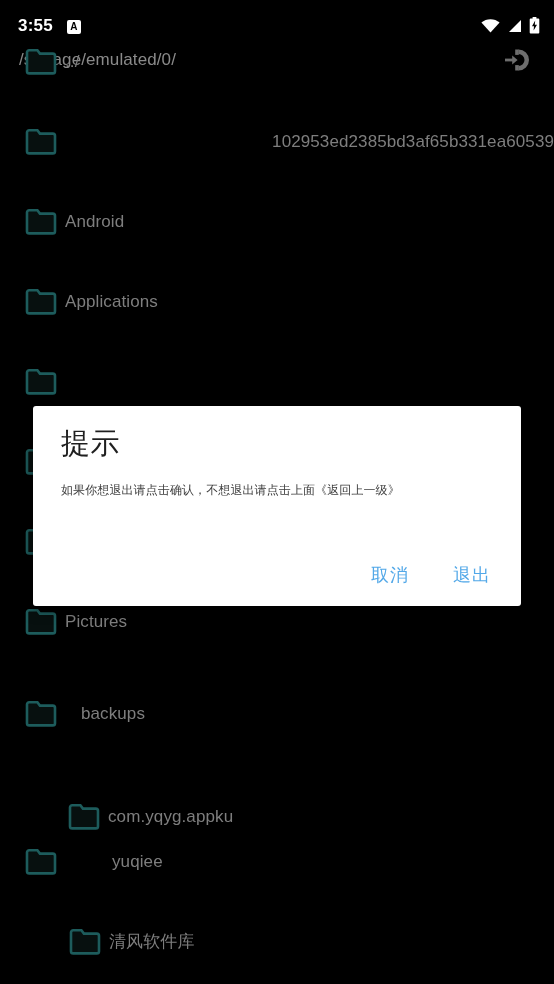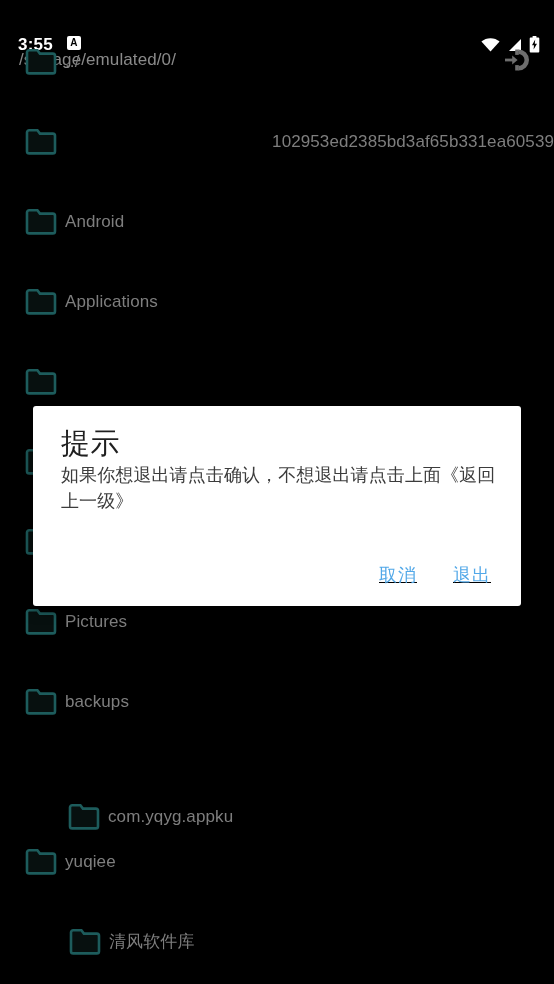--- a/index.html
+++ b/index.html
@@ -21,24 +21,23 @@
     background: #000000;
     overflow: hidden;
   }
 
   
   #status-bar {
     position: absolute;
     left: 0; top: 0;
     width: 554px; height: 34px;
     display: flex;
-    align-items: flex-start;
+    align-items: flex-end;
     box-sizing: border-box;
     padding: 0 14px 0 18px;
-    margin-top: 36px;
   }
   #status-clock {
     color: #ffffff;
     font-size: 17px;
     font-weight: bold;
     letter-spacing: 0.2px;
     line-height: 1;
   }
   #status-left-icons {
     display: flex;
@@ -144,35 +143,34 @@
     left: 28px;
     top: 23px;
     color: #1f1f1f;
     font-size: 29px;
     letter-spacing: 0.4px;
     line-height: 1;
   }
   #dialog-message {
     position: absolute;
     left: 28px;
-    top: 56px;
+    top: 71px;
     width: 436px;
     color: #3c3c3c;
-    font-size: 18px;
+    font-size: 12px;
     line-height: 26px;
     letter-spacing: 0.1px;
   }
   #dialog-actions {
     position: absolute;
     right: 20px;
     bottom: 16px;
     display: flex;
     align-items: flex-end;
-    gap: 16px;
-    text-decoration: underline;
+    gap: 24px;
   }
   .dialog-btn {
     color: #52a8e8;
     font-size: 18px;
     letter-spacing: 1px;
     padding: 6px 10px;
     background: transparent;
     border: none;
     font-family: "Liberation Sans", "DejaVu Sans", sans-serif;
     cursor: pointer;
@@ -274,33 +272,33 @@
           <path d="M2 3.5 A2.2 2.2 0 0 1 4.2 1.3 H12.4 L14.9 4.6 H27.8 A2.2 2.2 0 0 1 30 6.8 V22.2 A2.2 2.2 0 0 1 27.8 24.4 H4.2 A2.2 2.2 0 0 1 2 22.2 Z" fill="#07100f" stroke="#1d5c5c" stroke-width="2.6"></path>
         </svg>
         <span class="file-name"></span>
       </div>
       <div class="file-row" style="top: 496px;">
         <svg class="folder-icon" viewBox="0 0 32 26">
           <path d="M2 3.5 A2.2 2.2 0 0 1 4.2 1.3 H12.4 L14.9 4.6 H27.8 A2.2 2.2 0 0 1 30 6.8 V22.2 A2.2 2.2 0 0 1 27.8 24.4 H4.2 A2.2 2.2 0 0 1 2 22.2 Z" fill="#07100f" stroke="#1d5c5c" stroke-width="2.6"></path>
         </svg>
         <span class="file-name">Pictures</span>
       </div>
-      <div class="file-row" style="top: 576px;">
+      <div class="file-row" style="top: 588px; gap: 16px;">
         <svg class="folder-icon" viewBox="0 0 32 26">
           <path d="M2 3.5 A2.2 2.2 0 0 1 4.2 1.3 H12.4 L14.9 4.6 H27.8 A2.2 2.2 0 0 1 30 6.8 V22.2 A2.2 2.2 0 0 1 27.8 24.4 H4.2 A2.2 2.2 0 0 1 2 22.2 Z" fill="#07100f" stroke="#1d5c5c" stroke-width="2.6"></path>
         </svg>
         <span class="file-name">backups</span>
       </div>
       <div class="file-row" style="top: 691px; margin-left: 43px;">
         <svg class="folder-icon" viewBox="0 0 32 26">
           <path d="M2 3.5 A2.2 2.2 0 0 1 4.2 1.3 H12.4 L14.9 4.6 H27.8 A2.2 2.2 0 0 1 30 6.8 V22.2 A2.2 2.2 0 0 1 27.8 24.4 H4.2 A2.2 2.2 0 0 1 2 22.2 Z" fill="#07100f" stroke="#1d5c5c" stroke-width="2.6"></path>
         </svg>
         <span class="file-name">com.yqyg.appku</span>
       </div>
-      <div class="file-row" style="top: 736px;">
+      <div class="file-row" style="top: 736px; gap: 47px;">
         <svg class="folder-icon" viewBox="0 0 32 26">
           <path d="M2 3.5 A2.2 2.2 0 0 1 4.2 1.3 H12.4 L14.9 4.6 H27.8 A2.2 2.2 0 0 1 30 6.8 V22.2 A2.2 2.2 0 0 1 27.8 24.4 H4.2 A2.2 2.2 0 0 1 2 22.2 Z" fill="#07100f" stroke="#1d5c5c" stroke-width="2.6"></path>
         </svg>
         <span class="file-name">yuqiee</span>
       </div>
       <div class="file-row" style="top: 816px; margin-left: 44px;">
         <svg class="folder-icon" viewBox="0 0 32 26">
           <path d="M2 3.5 A2.2 2.2 0 0 1 4.2 1.3 H12.4 L14.9 4.6 H27.8 A2.2 2.2 0 0 1 30 6.8 V22.2 A2.2 2.2 0 0 1 27.8 24.4 H4.2 A2.2 2.2 0 0 1 2 22.2 Z" fill="#07100f" stroke="#1d5c5c" stroke-width="2.6"></path>
         </svg>
         <span class="file-name">清风软件库</span>

